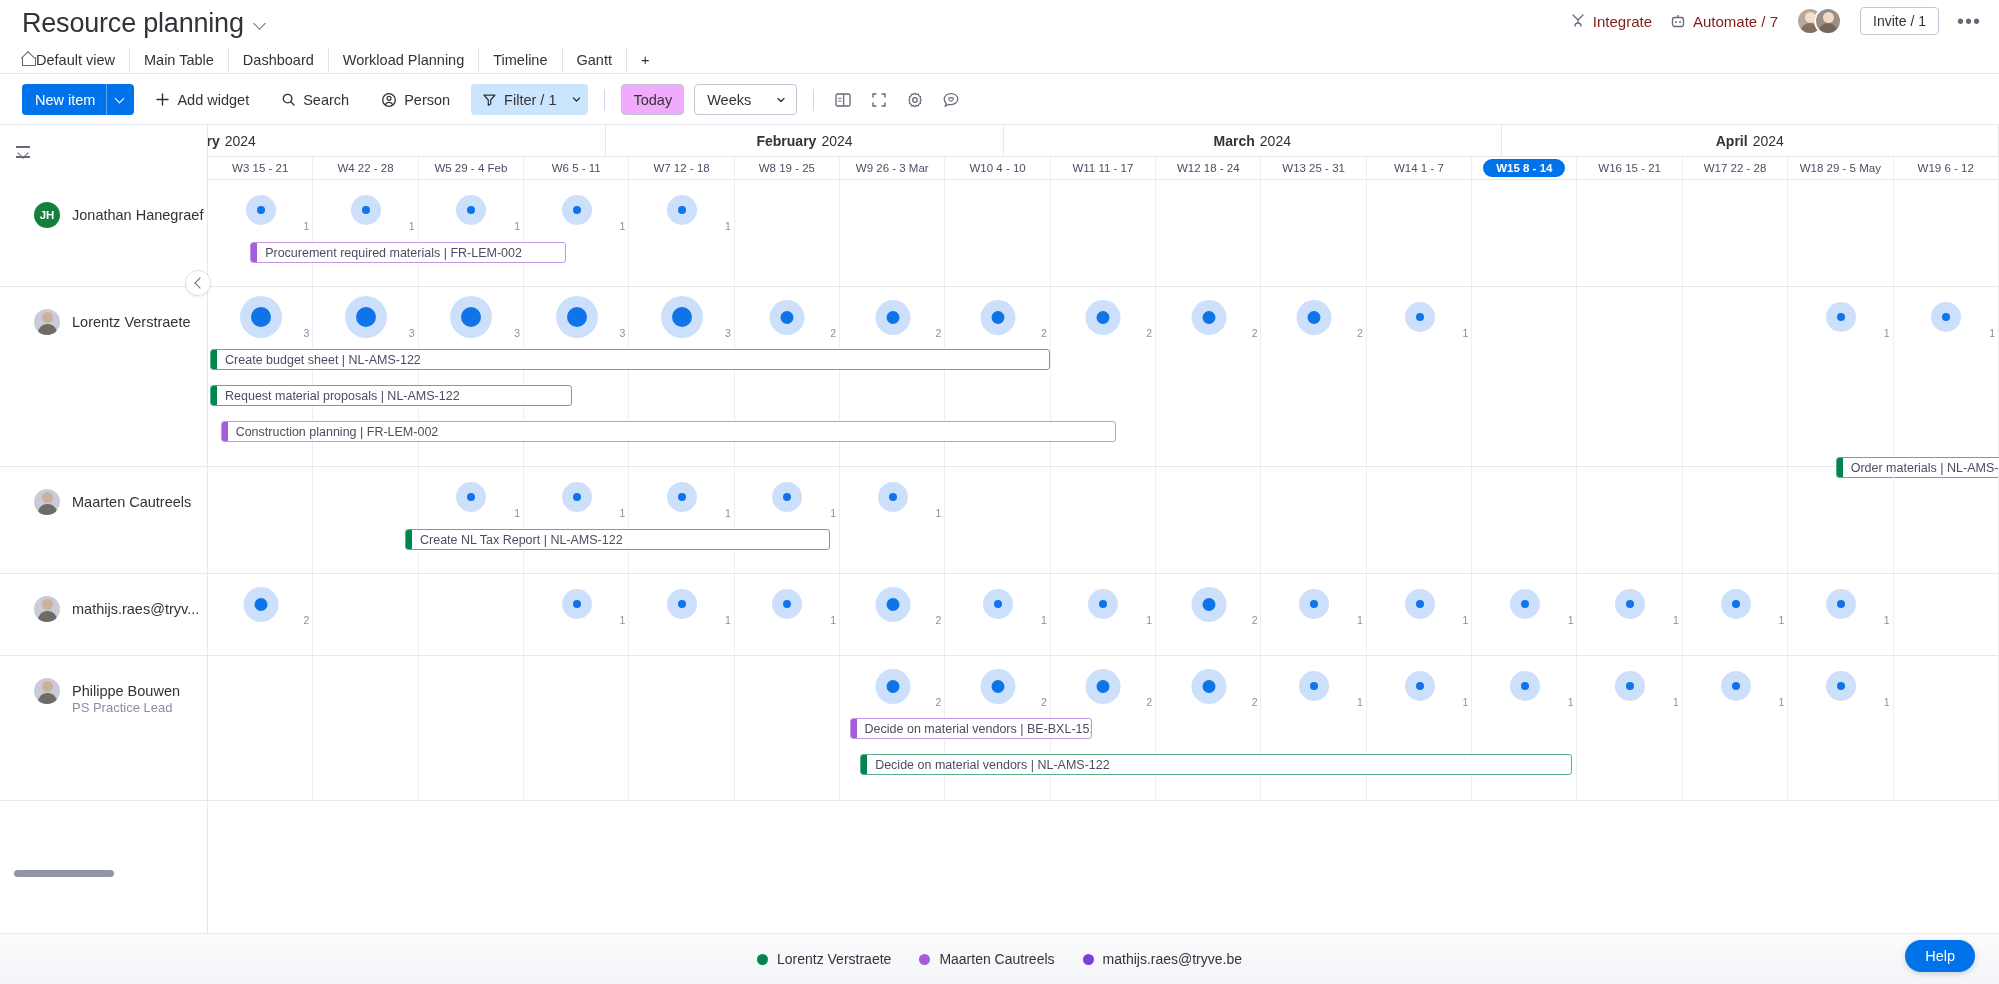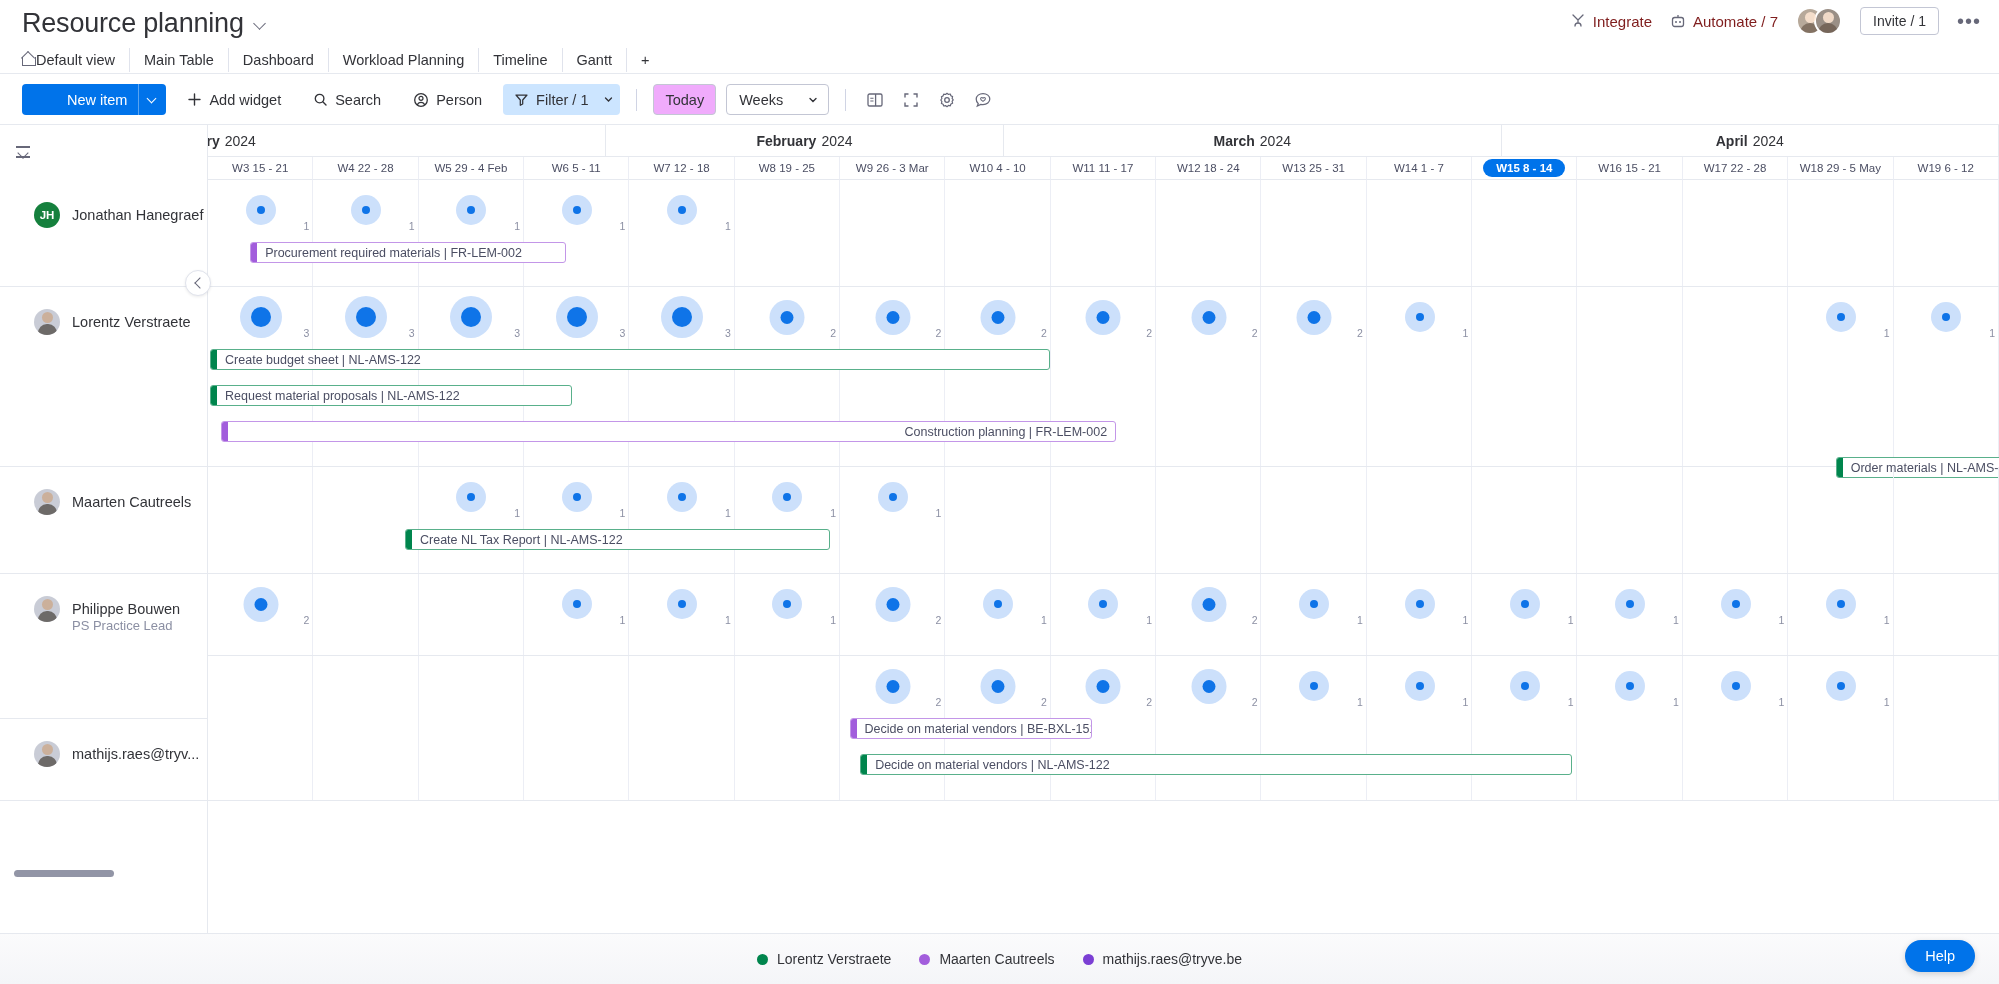--- a/index.html
+++ b/index.html
@@ -54,21 +54,21 @@
   .home-ic { width:14px; height:13px; position:relative; display:inline-block;}
   .home-ic::before{ content:""; position:absolute; left:0; top:4px; width:12px; height:8px; border:1.4px solid #676879; border-top:none;}
   .home-ic::after{ content:""; position:absolute; left:1px; top:0px; width:9px; height:9px; border-left:1.4px solid #676879; border-top:1.4px solid #676879; transform:rotate(45deg);}
 
   
   .toolbar { display:flex; align-items:center; gap:10px; padding:10px 22px 9px 22px; }
   .newitem {
     display:flex; align-items:center; background:#0073ea; color:#fff;
     border-radius:4px; font-size:14.5px; height:31px; cursor:pointer; overflow:hidden;
   }
-  .newitem .lbl { padding:0 11px 0 13px;margin-left:32px; }
+  .newitem .lbl { padding:0 11px 0 13px; }
   .newitem .sep { width:1px; height:31px; background:rgba(255,255,255,.35); }
   .newitem .car { padding:0 9px; display:flex; align-items:center; }
   .caret-wh { width:9px; height:9px; position:relative; }
   .caret-wh::after{ content:""; position:absolute; left:0; top:0; width:6px;height:6px; border-right:1.5px solid #fff; border-bottom:1.5px solid #fff; transform:rotate(45deg);}
   .tbtn {
     display:flex; align-items:center; gap:7px; height:31px; padding:0 11px;
     border-radius:4px; font-size:14.5px; color:#323338; cursor:pointer; background:transparent;
     border:none;
   }
   .tbtn.boxed { border:1px solid #c3c6d4; background:#f0abfc; }
@@ -349,37 +349,37 @@
           </div>
         </div>
         <div class="prow" style="height: 107px;">
           <div class="person-cell">
             <div class="pav photo"></div>
             <div>
               <div class="pname">Maarten Cautreels</div>
             </div>
           </div>
         </div>
+        <div class="prow" style="height: 82px;">
+          <div class="person-cell">
+            <div class="pav photo"></div>
+            <div>
+              <div class="pname">mathijs.raes@tryv...</div>
+            </div>
+          </div>
+        </div>
         <div class="prow" style="height: 145px;">
           <div class="person-cell">
             <div class="pav photo"></div>
             <div>
               <div class="pname">Philippe Bouwen</div>
               <div class="prole">PS Practice Lead</div>
             </div>
           </div>
         </div>
-        <div class="prow" style="height: 82px;">
-          <div class="person-cell">
-            <div class="pav photo"></div>
-            <div>
-              <div class="pname">mathijs.raes@tryv...</div>
-            </div>
-          </div>
-        </div>
       </div>
     <div class="chev-circle"></div>
   </div>
 
   <div class="right-scroll">
     <div class="months" id="months">
         <div class="month" style="width: 421.412px; justify-content: flex-start; padding-left: 0px;">
           <b style="margin-left: -42px;">January</b>
           <span>2024</span>
         </div>
@@ -610,21 +610,21 @@
             <div class="dotnum" style="top: 40px;">1</div>
           </div>
           <div class="taskbar" style="left: 2.10706px; width: 839.663px; top: 62px; border: 1.3px solid rgb(89, 176, 139);">
             <div class="capbar" style="background: rgb(0, 133, 77);"></div>
             <div class="txt">Create budget sheet | NL-AMS-122</div>
           </div>
           <div class="taskbar" style="left: 2px; width: 362.414px; top: 98px; border: 1.3px solid rgb(89, 176, 139);">
             <div class="capbar" style="background: rgb(0, 133, 77);"></div>
             <div class="txt">Request material proposals | NL-AMS-122</div>
           </div>
-          <div class="taskbar" style="left: 12.6424px; width: 895.5px; top: 134px; border: 1.3px solid rgb(195, 150, 232); justify-content: space-between;">
+          <div class="taskbar" style="left: 12.6424px; width: 895.5px; top: 134px; border: 1.3px solid rgb(195, 150, 232);">
             <div class="capbar" style="background: rgb(162, 93, 220);"></div>
             <div class="txt">Construction planning | FR-LEM-002</div>
           </div>
           <div class="taskbar" style="left: 1627.7px; width: 173.832px; top: 170px; border: 1.3px solid rgb(89, 176, 139);">
             <div class="capbar" style="background: rgb(0, 133, 77);"></div>
             <div class="txt">Order materials | NL-AMS-122</div>
           </div>
         </div>
         <div class="prow" style="height: 107px;">
           <div class="grid-lines">

